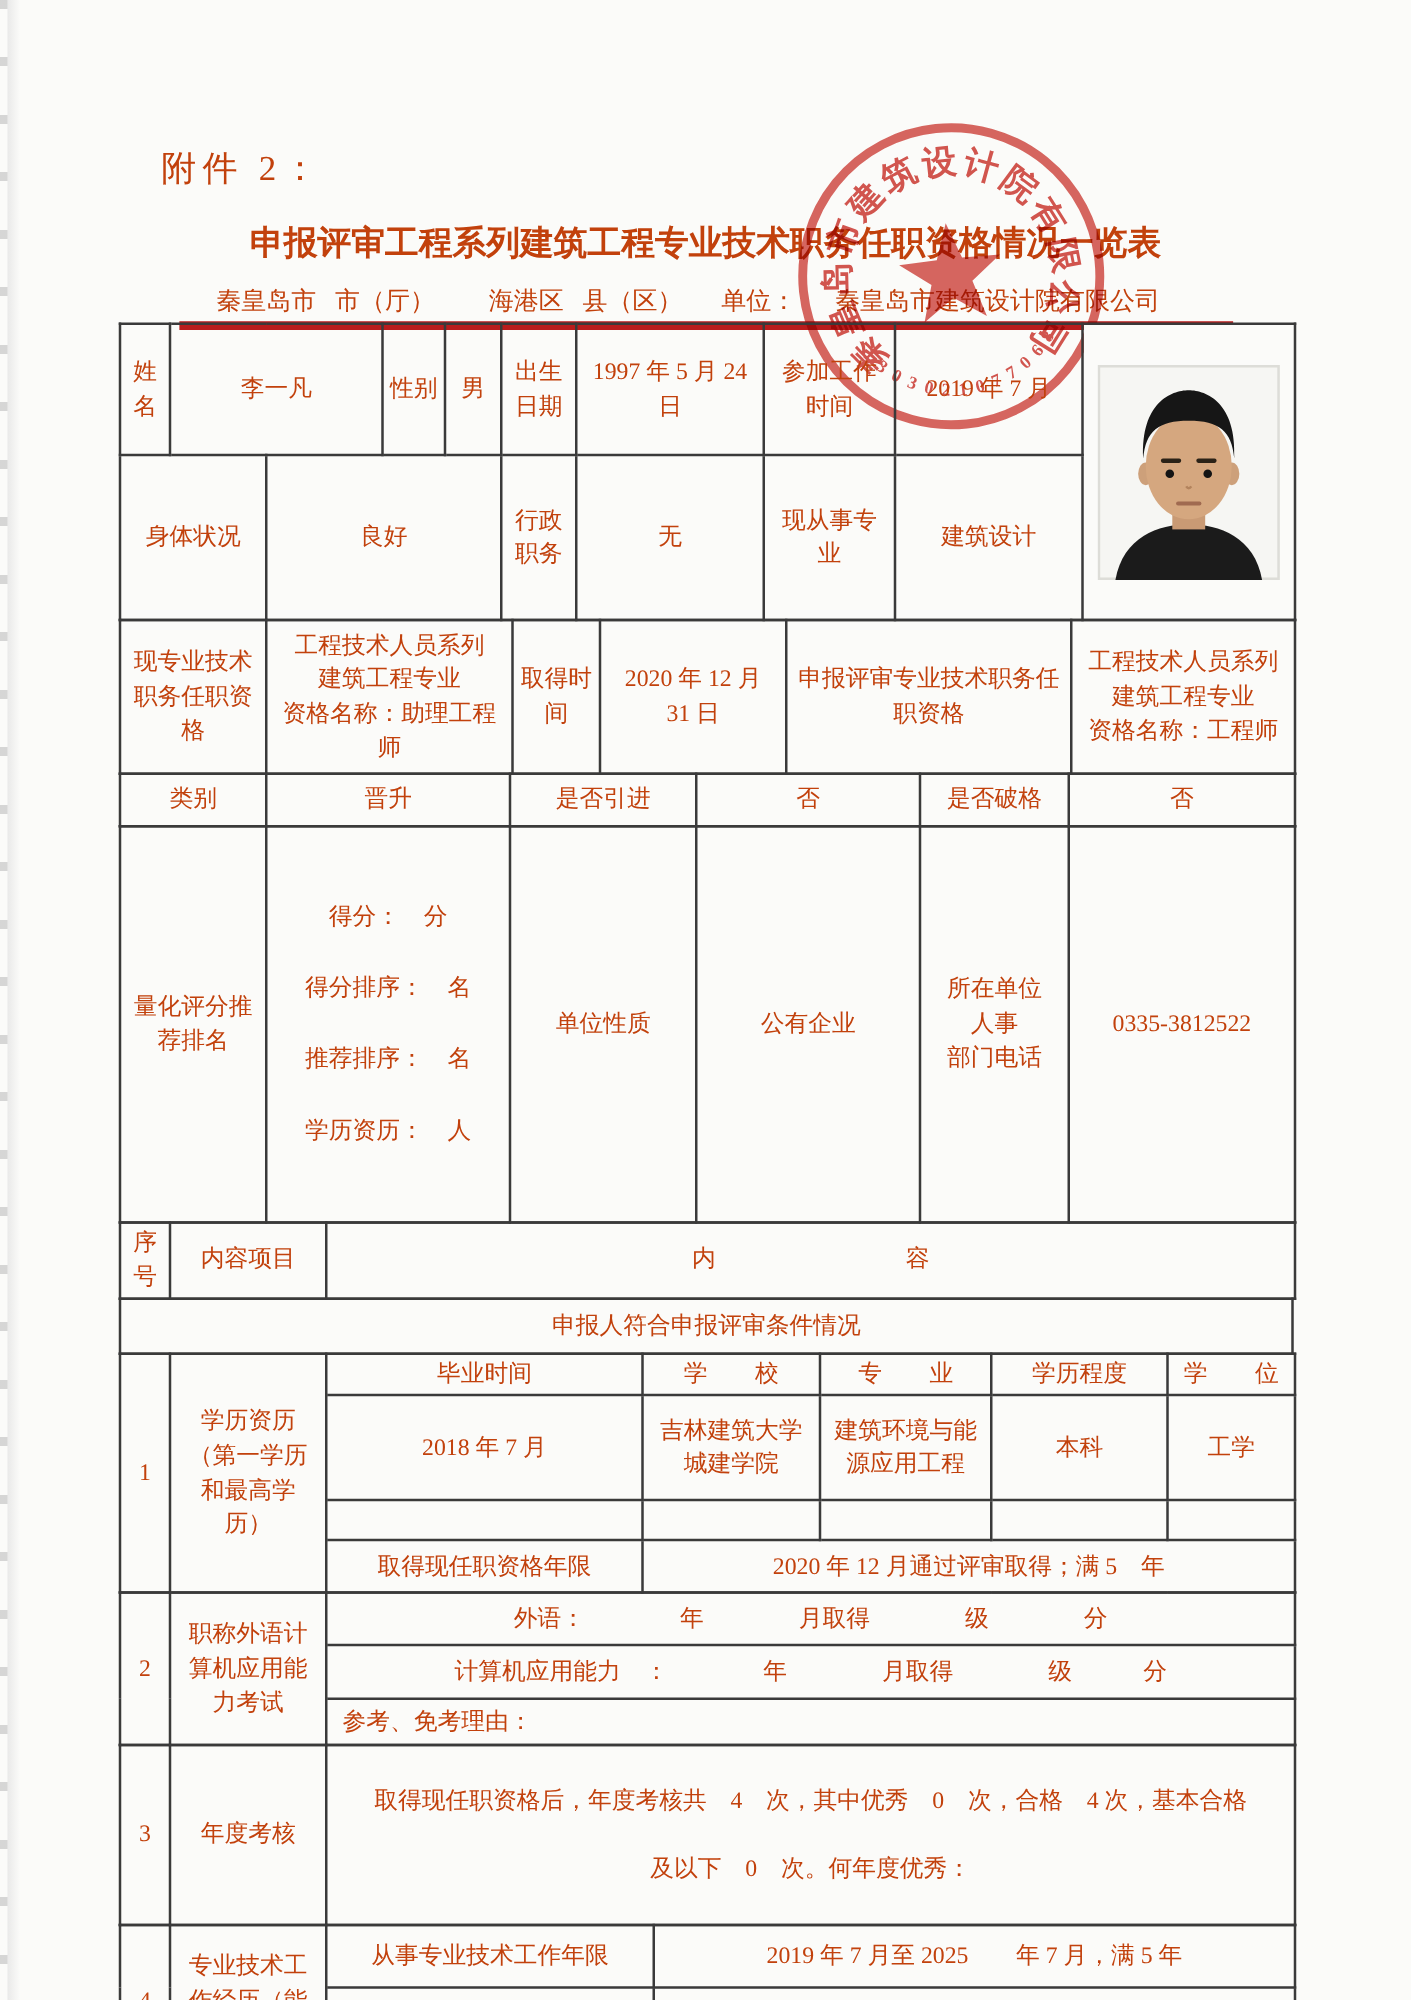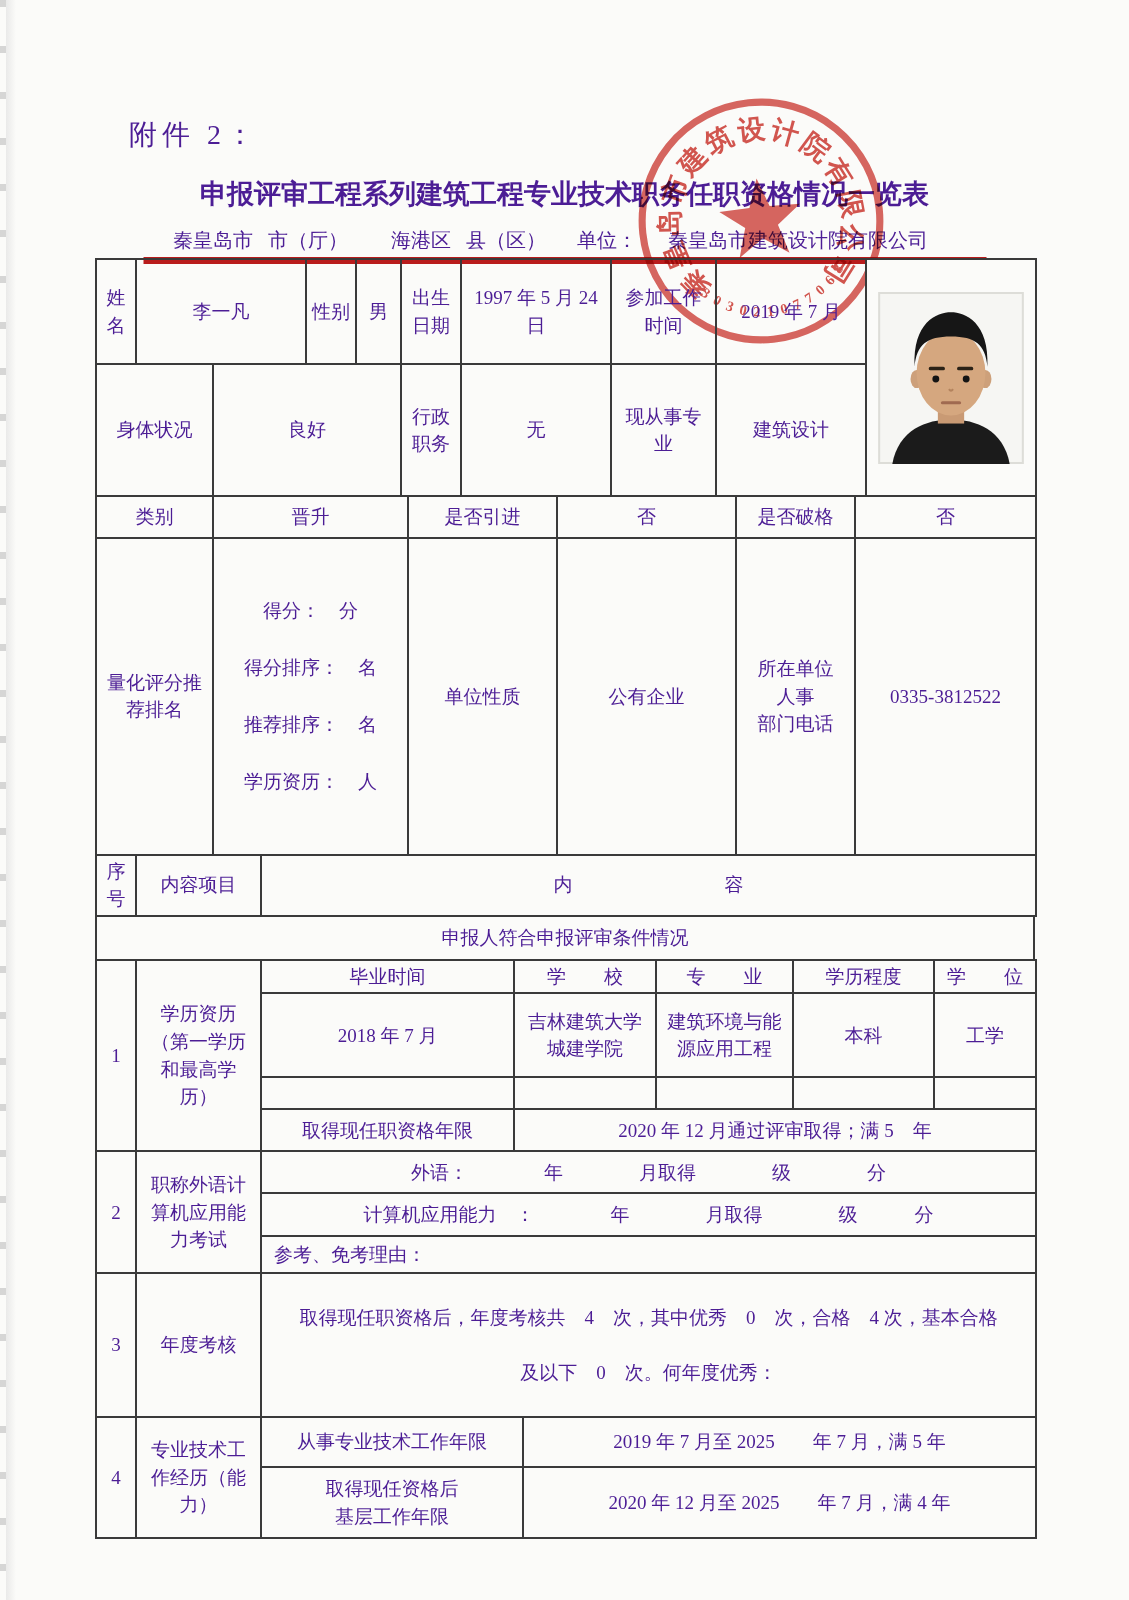--- a/index.html
+++ b/index.html
@@ -1,17 +1,17 @@
 <!DOCTYPE html>
 <html><head>
 <meta charset="utf-8">
 <style>
   html,body{margin:0;padding:0;background:#e8e8e8;}
   .page{position:relative;width:1129px;height:1600px;margin:0 auto;background:#fbfbf9;
-        font-family:"Liberation Serif","DejaVu Serif",serif;color:#4c1d95;overflow:hidden;}
+        font-family:"Liberation Serif","DejaVu Serif",serif;color:#c2410c;overflow:hidden;}
   
   .edge-strip{position:absolute;left:0;top:0;width:6px;height:1600px;opacity:.35;
     background:repeating-linear-gradient(180deg,rgba(40,40,45,.5) 0 7px,rgba(0,0,0,0) 7px 46px);}
   .edge-shadow{position:absolute;left:6px;top:0;width:10px;height:1600px;opacity:.18;
     background:linear-gradient(90deg,#9a9aa0,rgba(255,255,255,0));}
 
   .attachment{position:absolute;left:129px;top:116px;font-size:28px;letter-spacing:5px;}
   .doc-title{position:absolute;left:0;top:176px;width:100%;text-align:center;
     font-family:"Liberation Sans","DejaVu Sans",sans-serif;font-weight:bold;font-size:27px;}
   .subtitle{position:absolute;top:227px;left:50%;transform:translateX(-50%);
@@ -137,20 +137,45 @@
         <td colspan="2">身体状况</td>
         <td colspan="3">良好</td>
         <td>行政职务</td>
         <td>无</td>
         <td>现从事专业</td>
         <td>建筑设计</td>
       </tr>
     </tbody>
       </table>
 
+    <table class="stack">
+      <colgroup>
+          <col style="width:117px">
+          <col style="width:197px">
+          <col style="width:70px">
+          <col style="width:149px">
+          <col style="width:228px">
+          <col style="width:179px">
+        </colgroup>
+      <tbody>
+          <tr style="height:123px">
+        <td>现专业技术职务任职资格</td>
+        <td>工程技术人员系列
+建筑工程专业
+资格名称：助理工程师</td>
+        <td>取得时间</td>
+        <td>2020 年 12 月
+31 日</td>
+        <td>申报评审专业技术职务任职资格</td>
+        <td>工程技术人员系列
+建筑工程专业
+资格名称：工程师</td>
+      </tr>
+    </tbody>
+      </table>
 
     <table class="stack">
       <colgroup>
           <col style="width:117px">
           <col style="width:195px">
           <col style="width:149px">
           <col style="width:179px">
           <col style="width:119px">
           <col style="width:181px">
         </colgroup>

